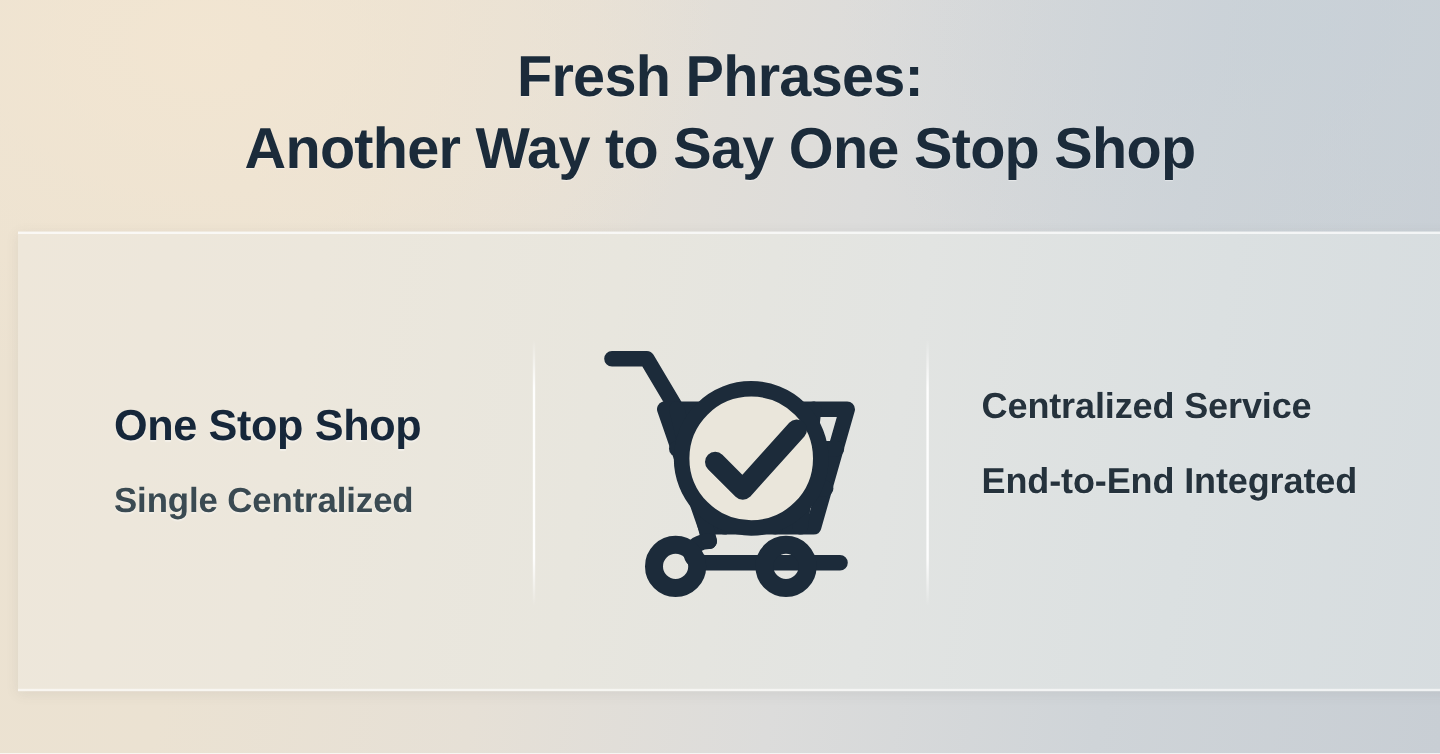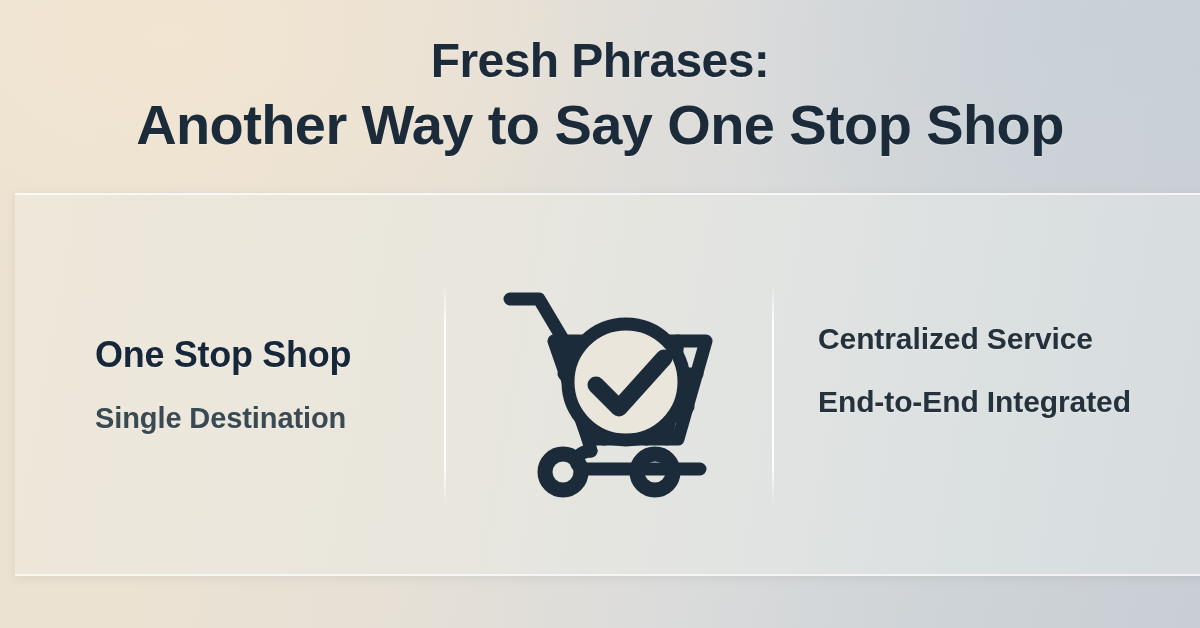--- a/index.html
+++ b/index.html
@@ -54,21 +54,21 @@
     padding-bottom: 4px;
   }
   .title-line {
     display: block;
     color: #1b2b3a;
     font-weight: 700;
     letter-spacing: -0.6px;
     text-shadow: 0 1px 1px rgba(255,255,255,0.45);
   }
   .title-line-1 { font-size: 48px; margin-bottom: 12px; }
-  .title-line-2 { font-size: 56px; }
+  .title-line-2 { font-size: 48px; }
 
   
   .content-panel {
     position: absolute;
     left: 0;
     top: 193px;
     width: 1200px;
     height: 379px;
     background: linear-gradient(100deg,
         #eee7da 0%,
@@ -158,21 +158,21 @@
     </div>
   </div>
 
   <div class="content-panel">
 
     <div class="divider divider-left"></div>
     <div class="divider divider-right"></div>
 
     <div class="col col-left">
       <div class="phrase-heading">One Stop Shop</div>
-      <div class="phrase-item">Single Destination</div>
+      <div class="phrase-item">Single Centralized</div>
     </div>
 
     <div class="col col-mid">
       <div class="cart-icon-wrap">
         <svg width="232" height="212" viewBox="0 0 232 212" aria-hidden="true">
           <g fill="none" stroke="#1c2b3a" stroke-width="13" stroke-linecap="round" stroke-linejoin="round">
 
             <path d="M18 20 L47 20 L72 62"></path>
 
             <path d="M62 62 L214 62 L186 160 L96 160 Z"></path>

